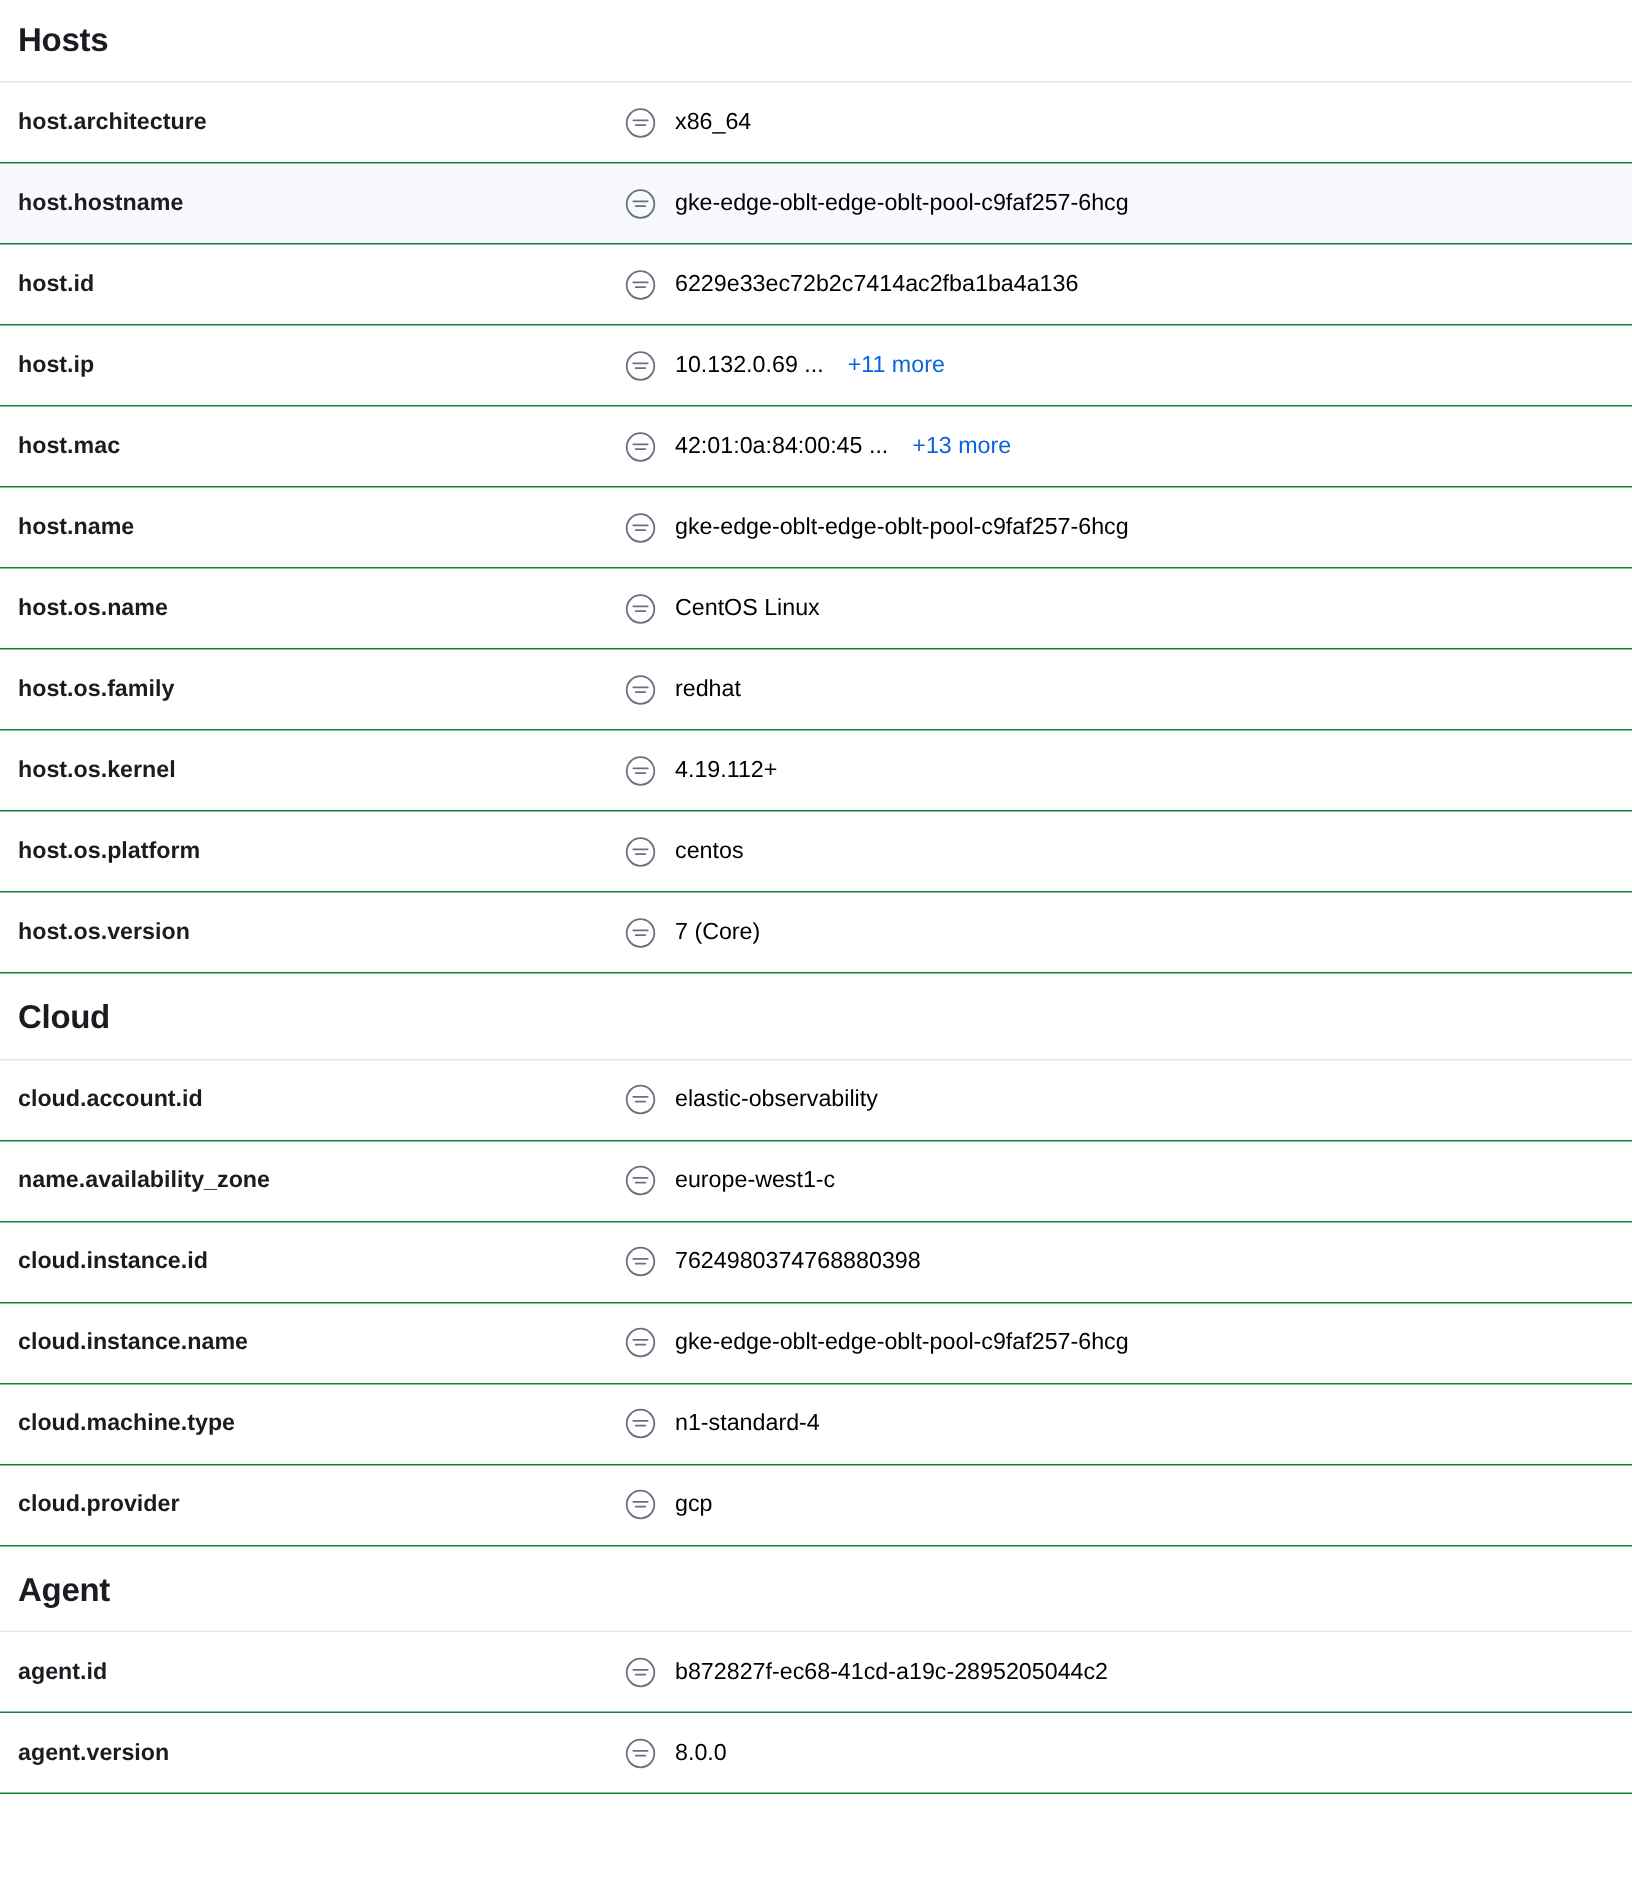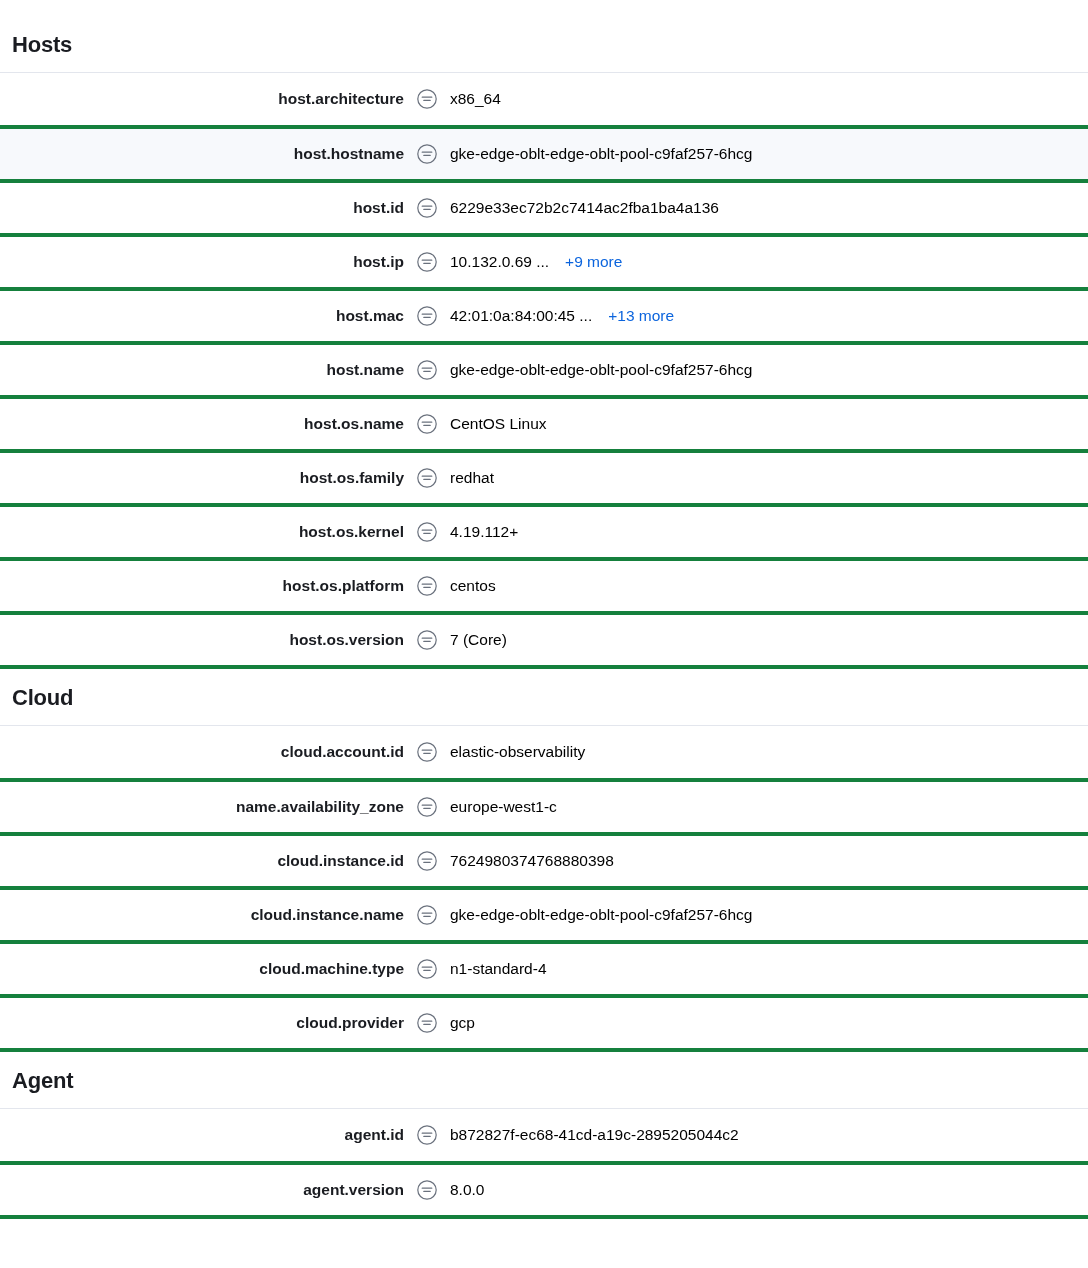--- a/index.html
+++ b/index.html
@@ -25,32 +25,31 @@
   .section-title {
     font-size: 22px;
     font-weight: 700;
     color: #1a1c21;
     letter-spacing: -0.2px;
     padding: 16px 0 14px 12px;
     margin: 0;
     line-height: 1.2;
   }
   .section-title.first {
-    padding-top: 32px;
+    padding-top: 14px;
   }
   .table {
     width: 100%;
     border-collapse: collapse;
     table-layout: fixed;
   }
   .row {
     border-top: 1px solid #e3e6ed;
-    border-bottom: 4px solid #15803d;
+    border-bottom: 1px solid #15803d;
     height: 54px;
-    text-align: right;
   }
   .row.striped {
     background: #f7f9fc;
   }
   .cell-key {
     width: 392px;
     padding: 0 12px;
     font-size: 15.5px;
     font-weight: 700;
     color: #1a1c21;
@@ -148,21 +147,21 @@
               <td class="cell-val">
                 <div class="val-inner">
                   <span class="field-icon">
                     <svg width="22" height="22" viewBox="0 0 22 22" fill="none" xmlns="http://www.w3.org/2000/svg">
                       <circle cx="11" cy="11" r="9.2" stroke="#6a717d" stroke-width="1.2" fill="none"></circle>
                       <line x1="6.2" y1="9.2" x2="15.8" y2="9.2" stroke="#6a717d" stroke-width="1.2" stroke-linecap="round"></line>
                       <line x1="7.8" y1="12.4" x2="14.2" y2="12.4" stroke="#6a717d" stroke-width="1.2" stroke-linecap="round"></line>
                     </svg>
                   </span>
                   <span class="val-text">10.132.0.69 ...</span>
-                  <a class="more-link">+9 more</a>
+                  <a class="more-link">+11 more</a>
                 </div>
               </td>
             </tr>
             <tr class="row">
               <td class="cell-key">host.mac</td>
               <td class="cell-val">
                 <div class="val-inner">
                   <span class="field-icon">
                     <svg width="22" height="22" viewBox="0 0 22 22" fill="none" xmlns="http://www.w3.org/2000/svg">
                       <circle cx="11" cy="11" r="9.2" stroke="#6a717d" stroke-width="1.2" fill="none"></circle>

